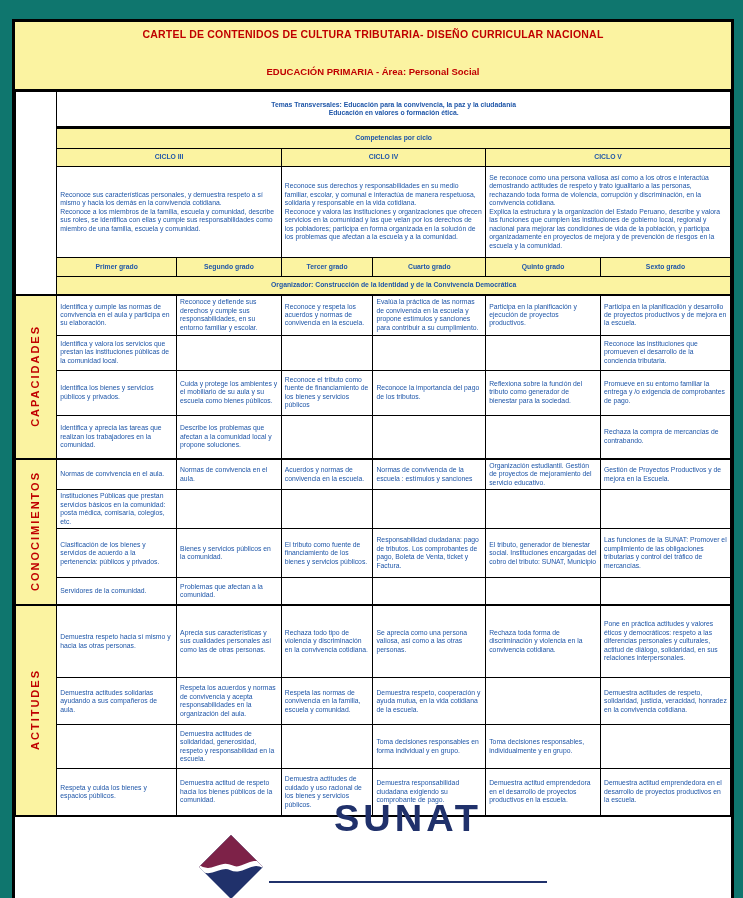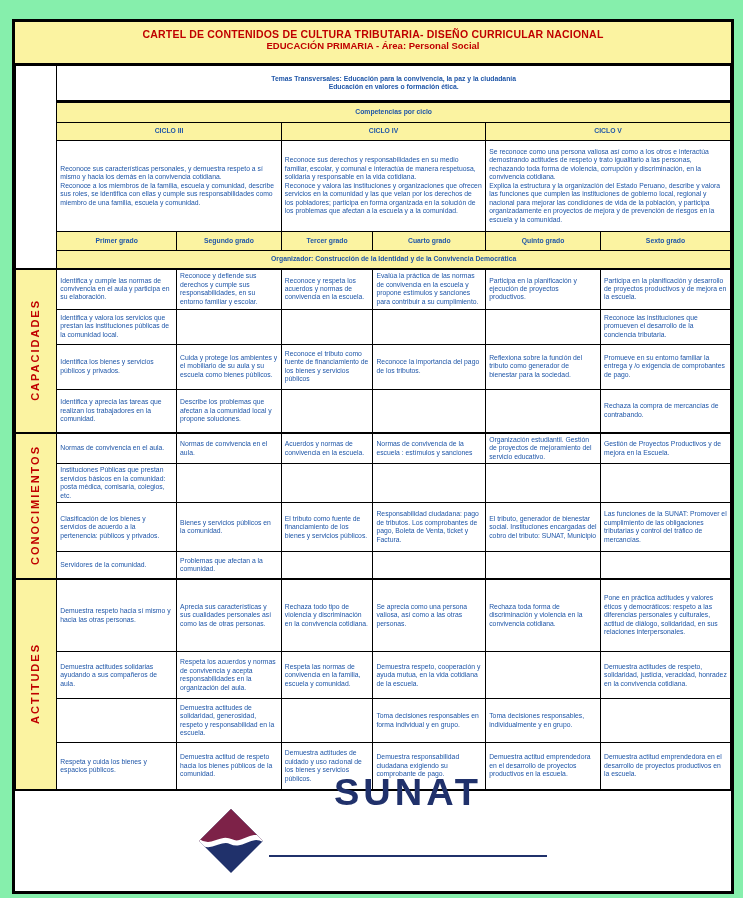--- a/index.html
+++ b/index.html
@@ -1,30 +1,30 @@
 <!DOCTYPE html>
 <html><head>
 <meta charset="utf-8">
 <style>
   html,body { margin:0; padding:0; background:#ffffff; }
   .page {
-    width:743px; height:898px; background:#86efac; position:relative;
+    width:743px; height:898px; background:#0f766e; position:relative;
     font-family:"Liberation Sans", sans-serif; box-sizing:border-box;
   }
   .frame {
     position:absolute; left:12px; top:19px; width:716px;
     border:3px solid #000; background:#fff;
   }
   
   .hdr {
     background:#FBF3A1; border-bottom:2px solid #000;
     padding:6px 4px 12px 4px; text-align:center;
   }
   .hdr-title { color:#C00000; font-weight:bold; font-size:10.5px; letter-spacing:.2px; }
-  .hdr-sub   { color:#C00000; font-weight:bold; font-size:9.5px; }
+  .hdr-sub   { color:#C00000; font-weight:bold; font-size:9.5px; margin-top:26px; }
   
   table.grid { border-collapse:collapse; table-layout:fixed; width:100%; }
   table.grid td {
     border:1px solid #000; padding:2px 3px; font-size:6.8px; line-height:1.25;
     color:#1F56A8; vertical-align:middle; overflow:hidden; word-wrap:break-word;
   }
   .spacer-col { background:#fff; border-bottom:2px solid #000 !important; }
   .yellow { background:#FBF3A1; color:#C00000; font-weight:bold; text-align:center; }
   .temas-cell {
     color:#1F56A8; font-weight:bold; text-align:center; font-size:8.8px;

